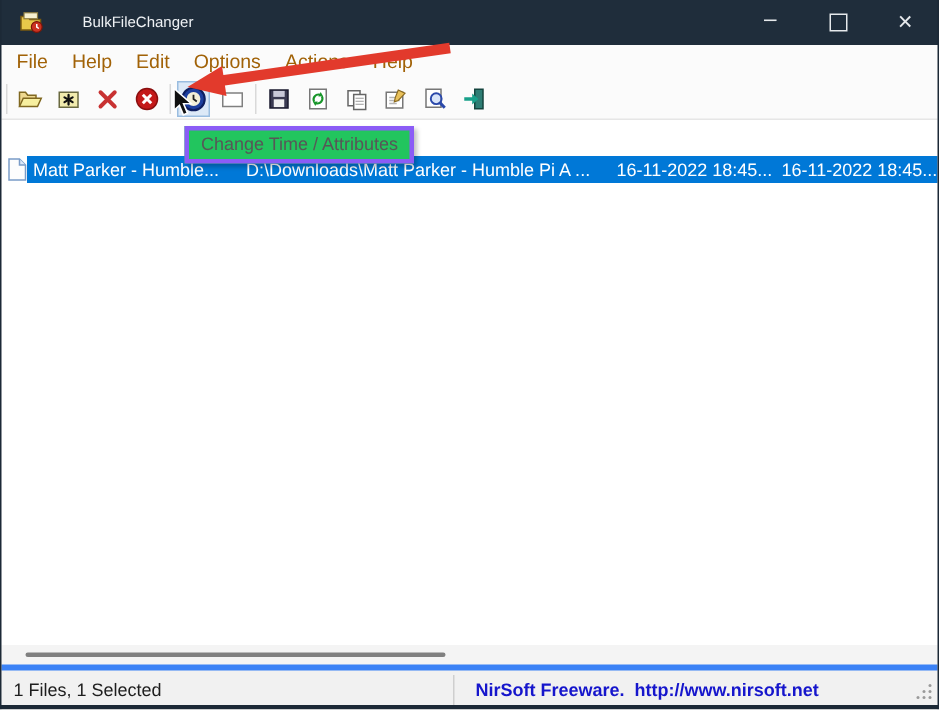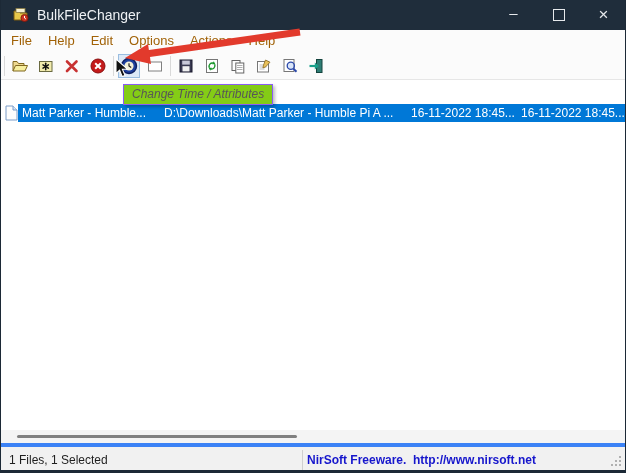--- a/index.html
+++ b/index.html
@@ -14,21 +14,21 @@
   .edge-left{left:0;top:0;width:1px;height:473px;}
   .edge-right{right:0;top:0;width:1px;height:473px;}
   .edge-bottom{left:0;bottom:0;width:626px;height:3px;}
 
   
   .titlebar{
     position:absolute;left:0;top:0;width:626px;height:30px;
     background:#1f2d3b;display:flex;align-items:center;z-index:5;
   }
   .titlebar .app-icon{margin-left:13px;width:16px;height:16px;flex:0 0 auto;}
-  .titlebar .title{margin-left:8px;color:#eef1f4;font-size:14px;}
+  .titlebar .title{margin-left:26px;color:#eef1f4;font-size:10px;}
   .titlebar .spacer{flex:1;}
   .win-btn{width:45px;height:30px;display:flex;align-items:center;justify-content:center;color:#e6e9ec;}
   .win-btn .min-glyph{font-size:15px;line-height:30px;transform:translateY(-2px);}
   .win-btn .max-box{width:10px;height:10px;border:1px solid #e6e9ec;display:block;}
   .win-btn .close-glyph{font-size:17px;line-height:30px;}
 
   
   .menubar{
     position:absolute;left:1px;top:30px;width:624px;height:22px;background:#fbfbfb;
     display:flex;align-items:center;font-size:13px;color:#a16207;
@@ -55,40 +55,40 @@
 
   
   .file-row{position:absolute;left:1px;top:104px;width:624px;height:18px;z-index:2;}
   .row-sel{position:absolute;left:17px;top:0;right:0;height:18px;background:#0078d7;}
   .row-icon{position:absolute;left:4px;top:1px;}
   .cell{position:absolute;top:0;height:18px;line-height:18px;font-size:12px;color:#ffffff;white-space:nowrap;z-index:3;}
 
   
   .tooltip{
     position:absolute;left:123px;top:84px;height:19px;z-index:50;
-    background:#84cc16;border:1px solid #8b5cf6;box-shadow:2px 2px 3px rgba(0,0,0,0.25);
-    font-size:12px;color:#575757;line-height:19px;padding:0 8px;white-space:nowrap;font-style:italic;
+    background:#22c55e;border:3px solid #8b5cf6;box-shadow:2px 2px 3px rgba(0,0,0,0.25);
+    font-size:12px;color:#575757;line-height:19px;padding:0 8px;white-space:nowrap;
   }
 
   
   .red-arrow{position:absolute;left:100px;top:22px;z-index:45;pointer-events:none;}
   .cursor{position:absolute;left:115px;top:58px;z-index:55;pointer-events:none;}
 
   
   .hscroll{position:absolute;left:1px;top:430px;width:624px;height:13px;background:#f4f4f4;}
   .hscroll-thumb{position:absolute;left:16px;top:5px;width:280px;height:3px;background:#808080;border-radius:2px;}
 
   
   .statusbar{
     position:absolute;left:1px;top:443px;width:624px;height:27px;background:#f1f1f1;
     border-top:4px solid #3b82f6;box-sizing:border-box;font-size:12px;color:#1e1e1e;
   }
   .status-left{position:absolute;left:8px;top:0;height:26px;line-height:26px;white-space:pre;}
   .status-div{position:absolute;left:301px;top:3px;width:1px;height:20px;background:#cfcfcf;}
-  .status-right{position:absolute;left:306px;top:0;height:26px;line-height:26px;font-weight:bold;color:#1616cc;white-space:pre;}
+  .status-right{position:absolute;left:316px;top:0;height:26px;line-height:26px;font-weight:bold;color:#1616cc;white-space:pre;}
   .resize-grip{position:absolute;right:3px;bottom:3px;}
 </style>
 </head>
 <body>
 
 <div class="app">
 
   <div class="titlebar">
     <svg class="app-icon" viewBox="0 0 16 16">
       <path d="M1 13 V4 h4.5 l1.5 2 H14 v7 z" fill="#e8c84a" stroke="#7a5a10" stroke-width="1"></path>

